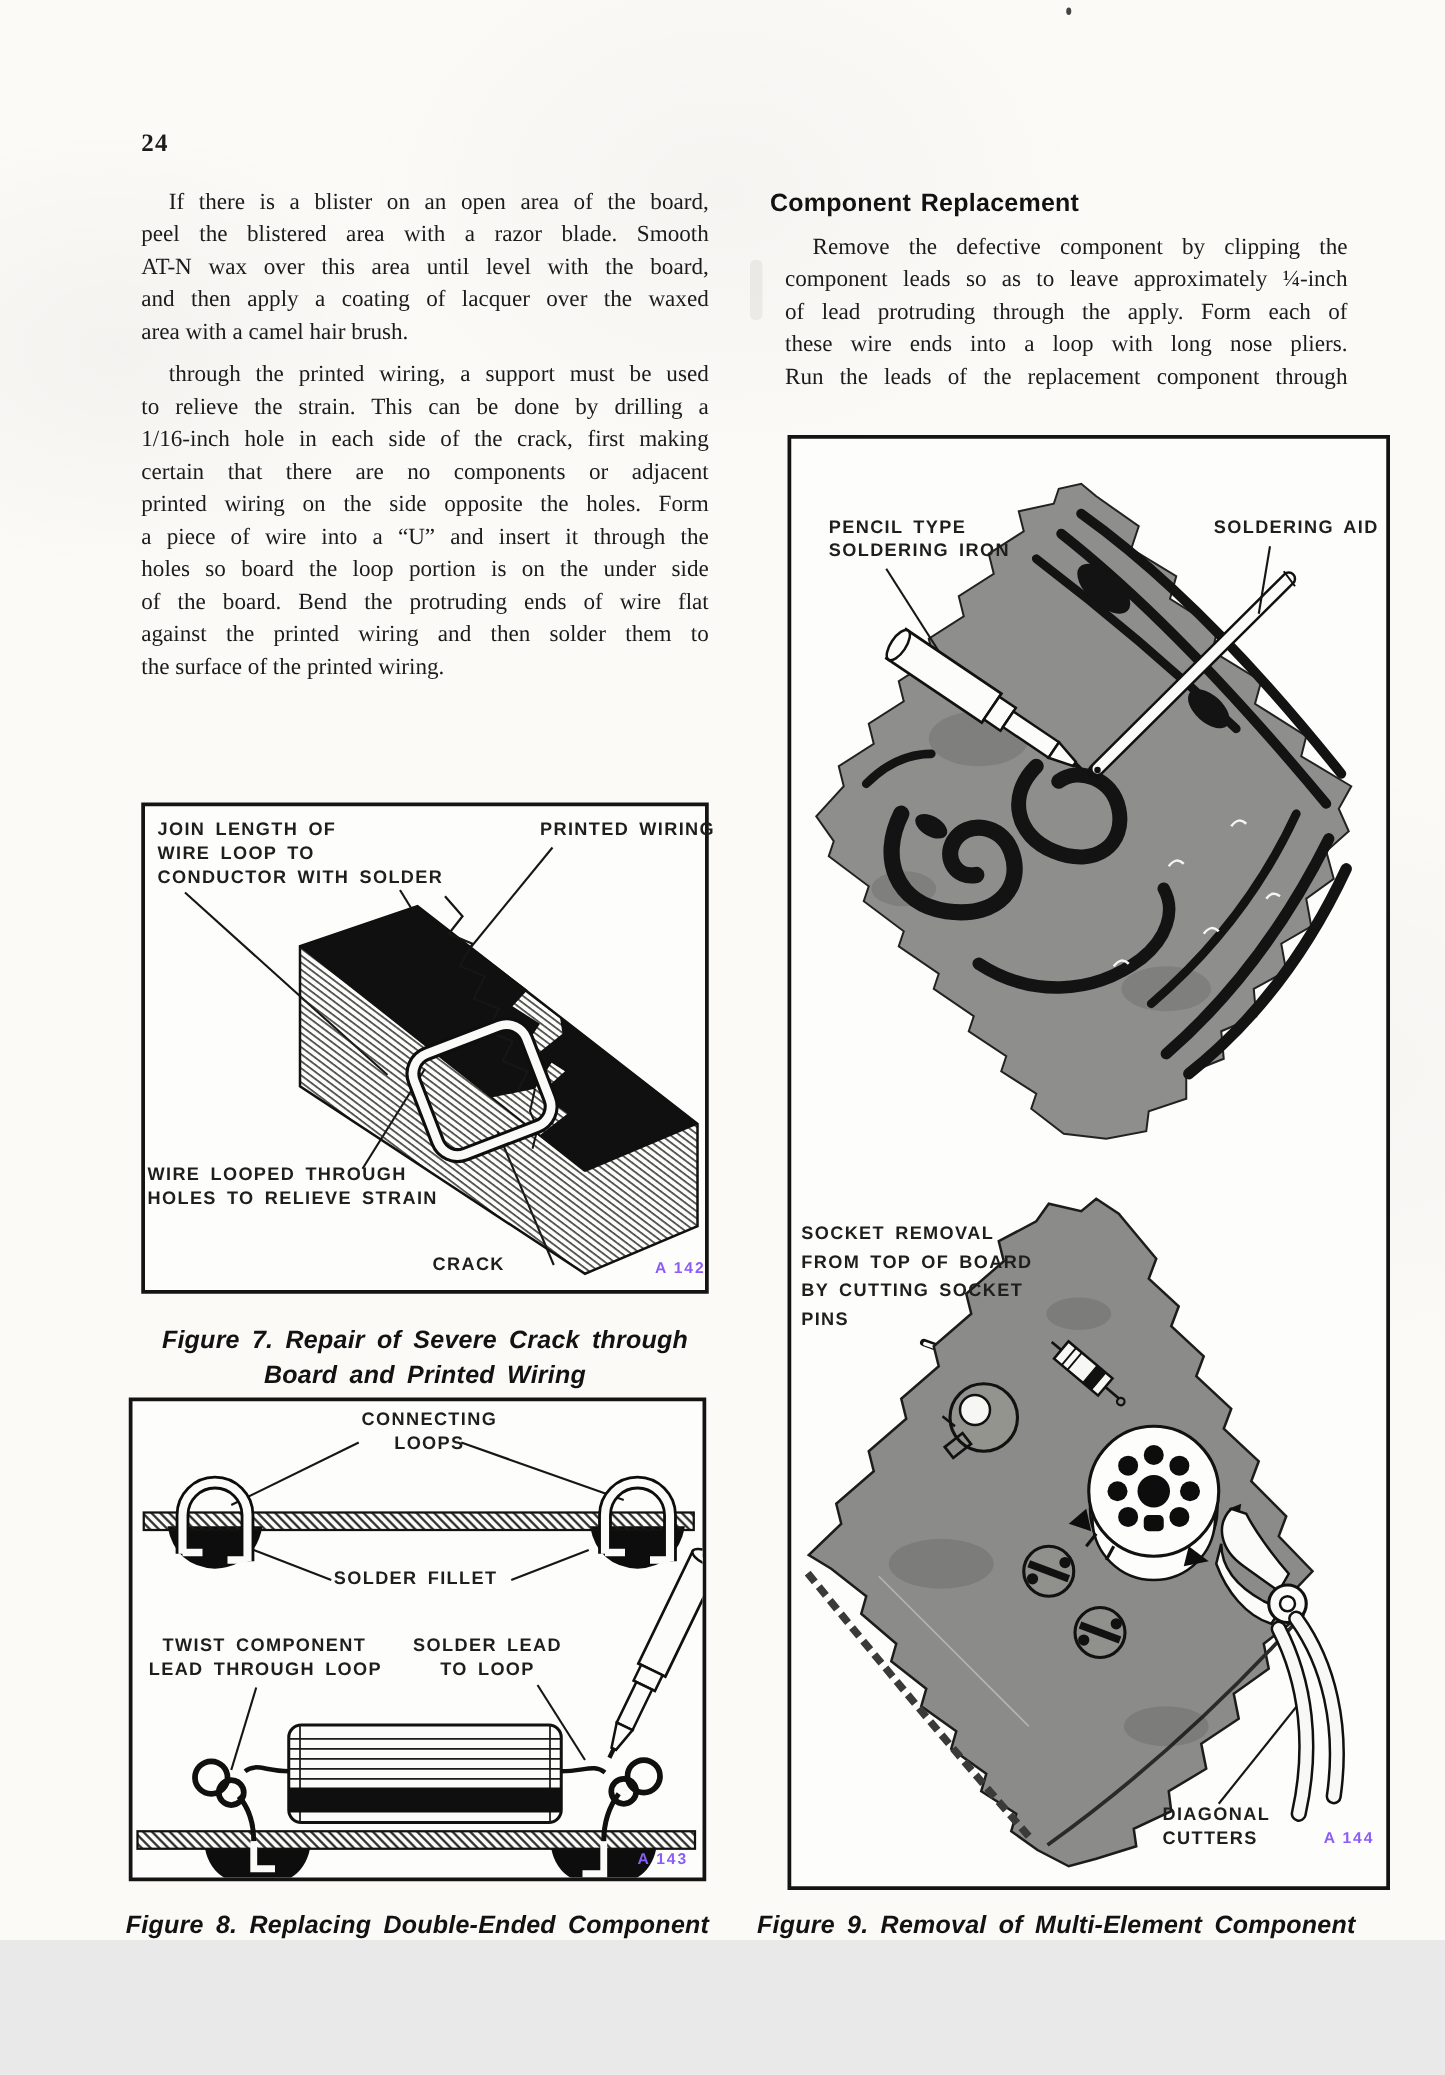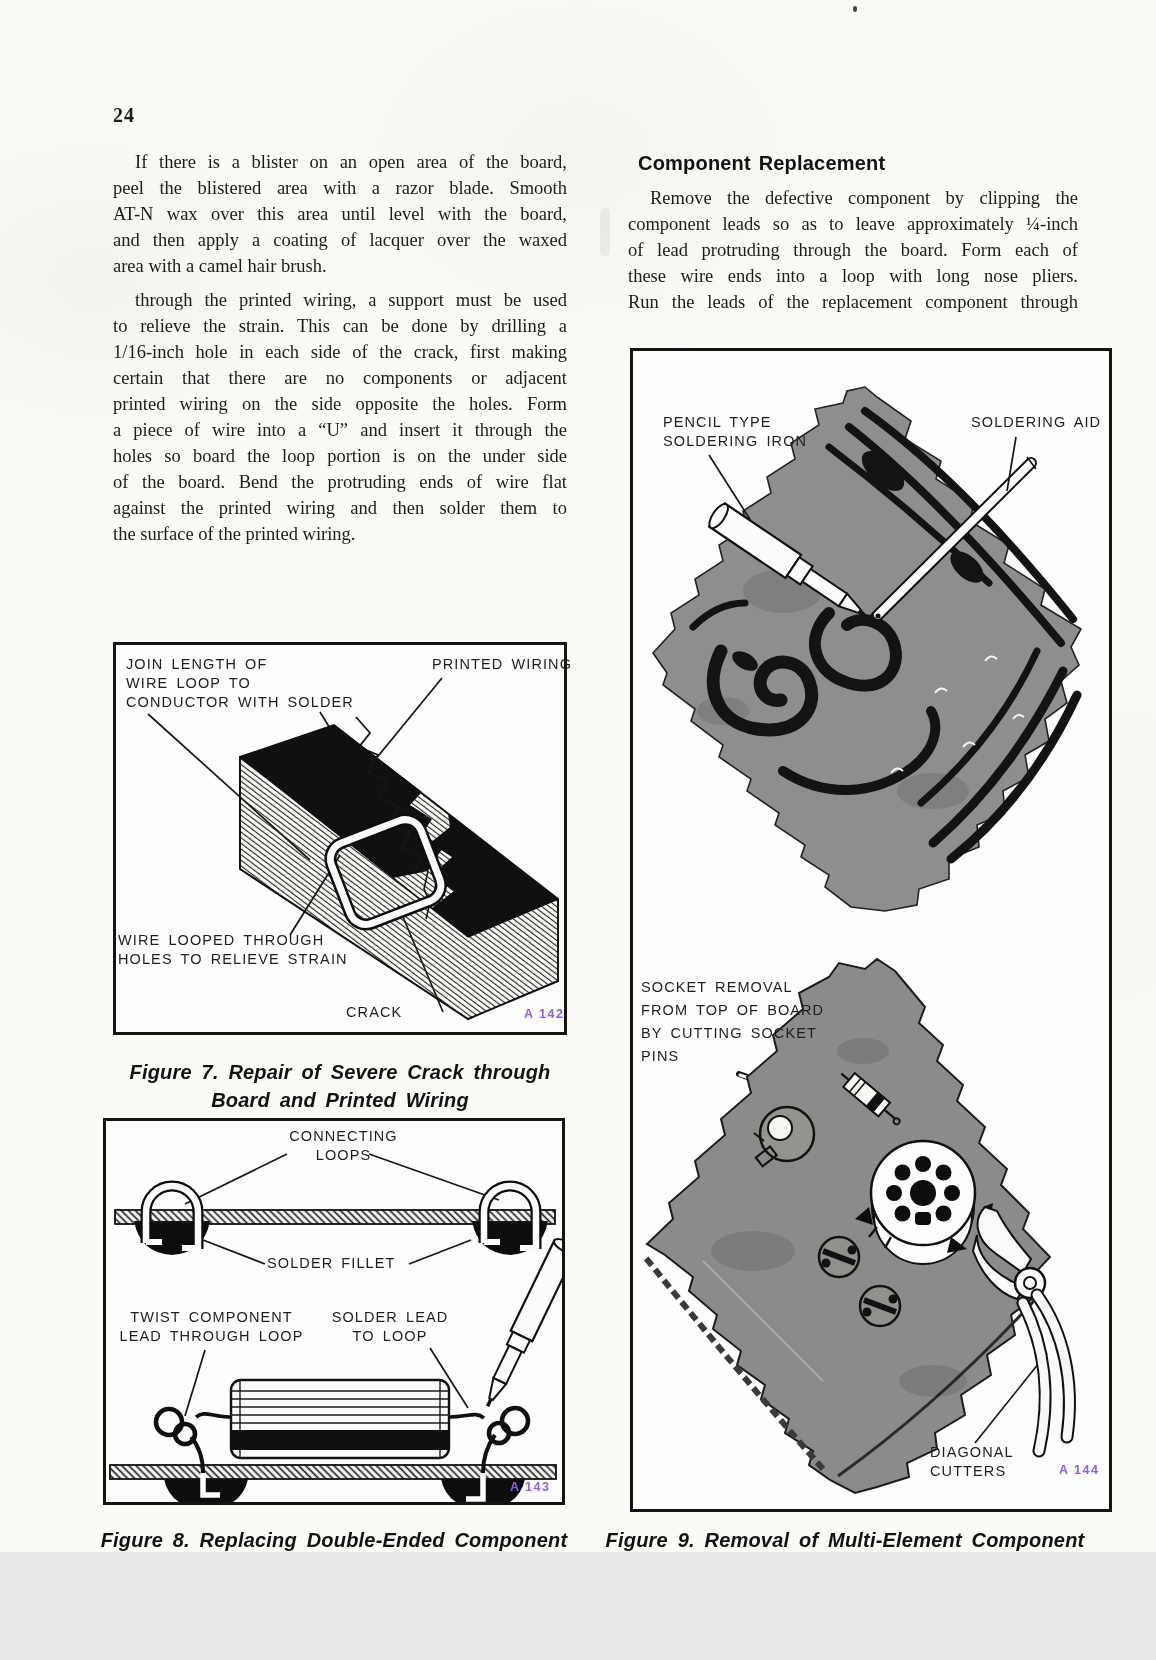--- a/index.html
+++ b/index.html
@@ -16,21 +16,21 @@
   .abs{position:absolute;}
   .page-number{position:absolute;left:113px;top:104px;font-size:20px;font-weight:bold;letter-spacing:1px;}
   .body-text{position:absolute;font-size:18.5px;line-height:26px;}
   .p-lines > div{text-align:justify;text-align-last:justify;}
   .p-lines > div:first-child{text-indent:22px;}
   .p-lines > div:last-child{text-align-last:left;}
   .p-lines.flush > div:last-child{text-align-last:justify;}
   .heading{position:absolute;font-family:"Liberation Sans",sans-serif;font-weight:bold;font-size:20px;letter-spacing:0.2px;word-spacing:2px;color:#121212;}
   .fig{position:absolute;border:3px solid #141414;background:#fdfdfb;}
   .fig svg{position:absolute;left:0;top:0;display:block;}
-  .fig-label{position:absolute;font-family:"Liberation Sans",sans-serif;font-weight:normal;font-size:14.5px;line-height:19px;letter-spacing:1.1px;word-spacing:3px;color:#1e1e1e;white-space:nowrap;}
+  .fig-label{position:absolute;font-family:"Liberation Sans",sans-serif;font-weight:bold;font-size:14.5px;line-height:19px;letter-spacing:1.1px;word-spacing:3px;color:#1e1e1e;white-space:nowrap;}
   .fig-label.center{text-align:center;}
   .fig-label.lh23{line-height:23px;}
   .fig-tag{position:absolute;font-family:"Liberation Sans",sans-serif;font-weight:bold;font-size:12.5px;letter-spacing:1.5px;color:#8b5cf6;white-space:nowrap;}
   .caption{position:absolute;font-family:"Liberation Sans",sans-serif;font-style:italic;font-weight:bold;font-size:20px;line-height:28px;letter-spacing:0.2px;word-spacing:4px;text-align:center;color:#121212;}
   .speck{position:absolute;background:#444;border-radius:50%;}
 </style>
 </head>
 <body>
 
 <div class="page">
@@ -50,25 +50,25 @@
       <div>1/16-inch hole in each side of the crack, first making</div>
       <div>certain that there are no components or adjacent</div>
       <div>printed wiring on the side opposite the holes. Form</div>
       <div>a piece of wire into a “U” and insert it through the</div>
       <div>holes so board the loop portion is on the under side</div>
       <div>of the board. Bend the protruding ends of wire flat</div>
       <div>against the printed wiring and then solder them to</div>
       <div>the surface of the printed wiring.</div>
     </div>
 
-  <div class="heading" style="left:638px;top:152px;">Component Replacement</div>
+  <div class="heading" style="left:616px;top:152px;">Component Replacement</div>
   <div class="body-text p-lines flush" style="left:616px;top:185px;width:450px;margin-left:12px;">
       <div>Remove the defective component by clipping the</div>
       <div>component leads so as to leave approximately ¼-inch</div>
-      <div>of lead protruding through the board. Form each of</div>
+      <div>of lead protruding through the apply. Form each of</div>
       <div>these wire ends into a loop with long nose pliers.</div>
       <div>Run the leads of the replacement component through</div>
     </div>
 
   <div class="fig" style="left:113px;top:642px;width:448px;height:387px;">
     <svg width="448" height="387" viewBox="0 0 448 387">
       <defs>
         <pattern id="lam7" width="4.5" height="4.5" patternUnits="userSpaceOnUse" patternTransform="rotate(37)">
           <path d="M0 2.2 H4.5" stroke="#23231f" stroke-width="1.15"></path>
         </pattern>

